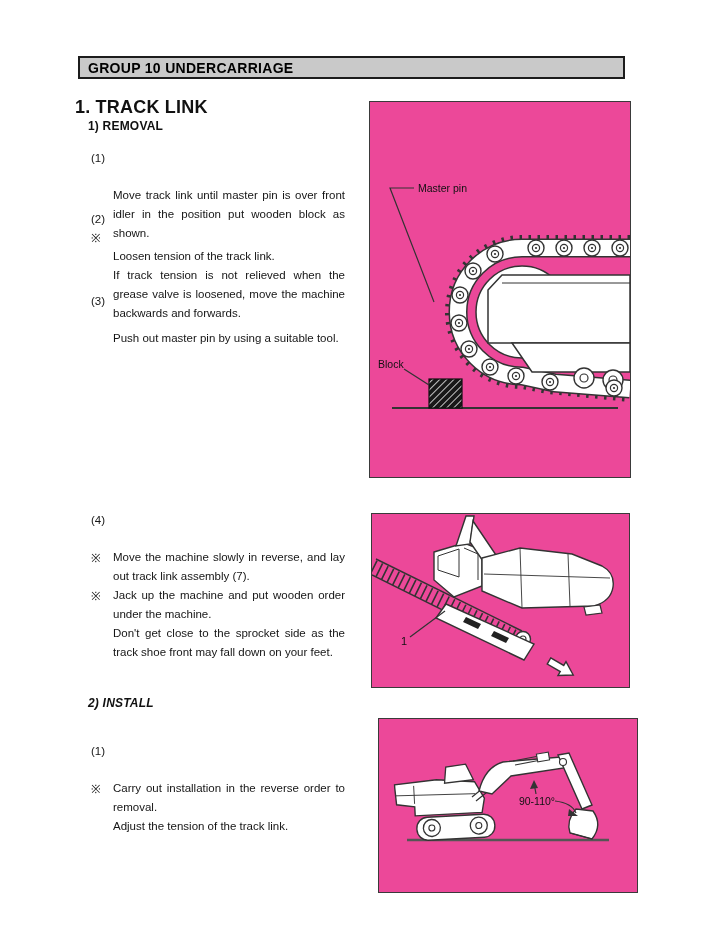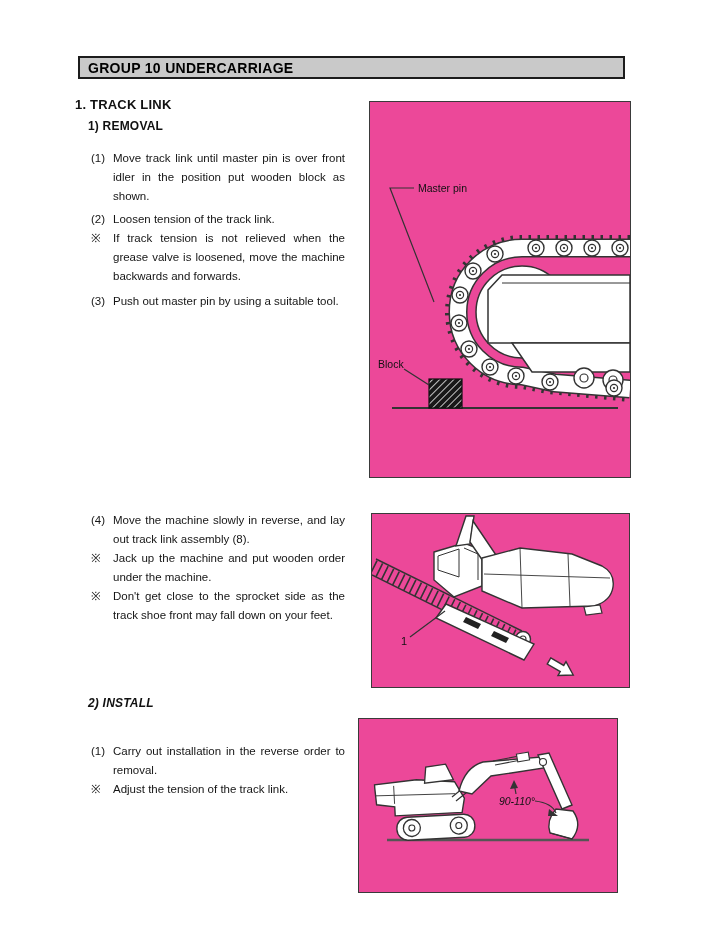--- a/index.html
+++ b/index.html
@@ -9,32 +9,32 @@
     overflow:hidden;
   }
   .header-bar {
     position:absolute; left:78px; top:56px; width:535px; height:19px;
     background:#c9c9c9; border:2px solid #1c1c1c;
     display:flex; align-items:center; padding-left:8px;
     font-weight:bold; font-size:14px; letter-spacing:0.3px; color:#000;
   }
   .section-title {
     position:absolute; left:75px; top:97px;
-    font-weight:bold; font-size:13px; letter-spacing:0.2px;
+    font-weight:bold; font-size:18px; letter-spacing:0.2px;
   }
   .sub-heading {
     position:absolute; left:88px;
     font-weight:bold; font-size:12px; letter-spacing:0.2px;
   }
   .step {
     position:absolute; left:91px; width:254px;
     display:flex; font-size:11.5px; line-height:19.2px; color:#151515;
   }
   .step .marker { width:22px; flex:none; }
-  .step .txt { flex:1; text-align:justify; text-justify:inter-word; }
+  .step .txt { flex:1; text-align:justify; text-justify:inter-word;margin-top:37px; }
   .fig {
     position:absolute; background:#ec4899; border:1.5px solid #3a3a3a;
   }
   .fig svg { display:block; width:100%; height:100%; }
   .fig svg text {
     font-family:"Liberation Sans", sans-serif; font-size:10.5px; fill:#111;
   }
 </style>
 </head>
 <body>
@@ -59,21 +59,21 @@
   <div class="step" style="top:229px;">
     <span class="marker">※</span>
     <span class="txt">If track tension is not relieved when the grease valve is loosened, move the machine backwards and forwards.</span>
   </div>
   <div class="step" style="top:292px;">
     <span class="marker">(3)</span>
     <span class="txt">Push out master pin by using a suitable tool.</span>
   </div>
   <div class="step" style="top:511px;">
     <span class="marker">(4)</span>
-    <span class="txt">Move the machine slowly in reverse, and lay out track link assembly (8).</span>
+    <span class="txt">Move the machine slowly in reverse, and lay out track link assembly (7).</span>
   </div>
   <div class="step" style="top:549px;">
     <span class="marker">※</span>
     <span class="txt">Jack up the machine and put wooden order under the machine.</span>
   </div>
   <div class="step" style="top:587px;">
     <span class="marker">※</span>
     <span class="txt">Don't get close to the sprocket side as the track shoe front may fall down on your feet.</span>
   </div>
 
@@ -185,21 +185,21 @@
 
       <line x1="38" y1="123" x2="73" y2="97" stroke="#333" stroke-width="1.2"></line>
       <text x="29" y="131" style="font-size:11px;">1</text>
 
       <g transform="translate(177,147) rotate(30)">
         <path d="M 0,-3.5 L 15,-3.5 L 15,-8 L 28,0 L 15,8 L 15,3.5 L 0,3.5 Z" fill="#fff" stroke="#333" stroke-width="1.4"></path>
       </g>
     </svg>
   </div>
 
-  <div class="fig" style="left:358px; top:718px; width:258px; height:173px;font-style:italic;">
+  <div class="fig" style="left:378px; top:718px; width:258px; height:173px;">
     <svg viewBox="0 0 258 173">
 
       <line x1="28" y1="121" x2="230" y2="121" stroke="#555" stroke-width="2.5"></line>
 
       <g transform="rotate(-3 110 110)">
 
         <rect x="38" y="95" rx="11" ry="11" width="78" height="23" fill="#fff" stroke="#333" stroke-width="1.4"></rect>
         <circle cx="53" cy="106" r="8.5" fill="#fff" stroke="#333" stroke-width="1.3"></circle>
         <circle cx="53" cy="106" r="3" fill="none" stroke="#333" stroke-width="1.1"></circle>
         <circle cx="100" cy="106" r="8.5" fill="#fff" stroke="#333" stroke-width="1.3"></circle>

